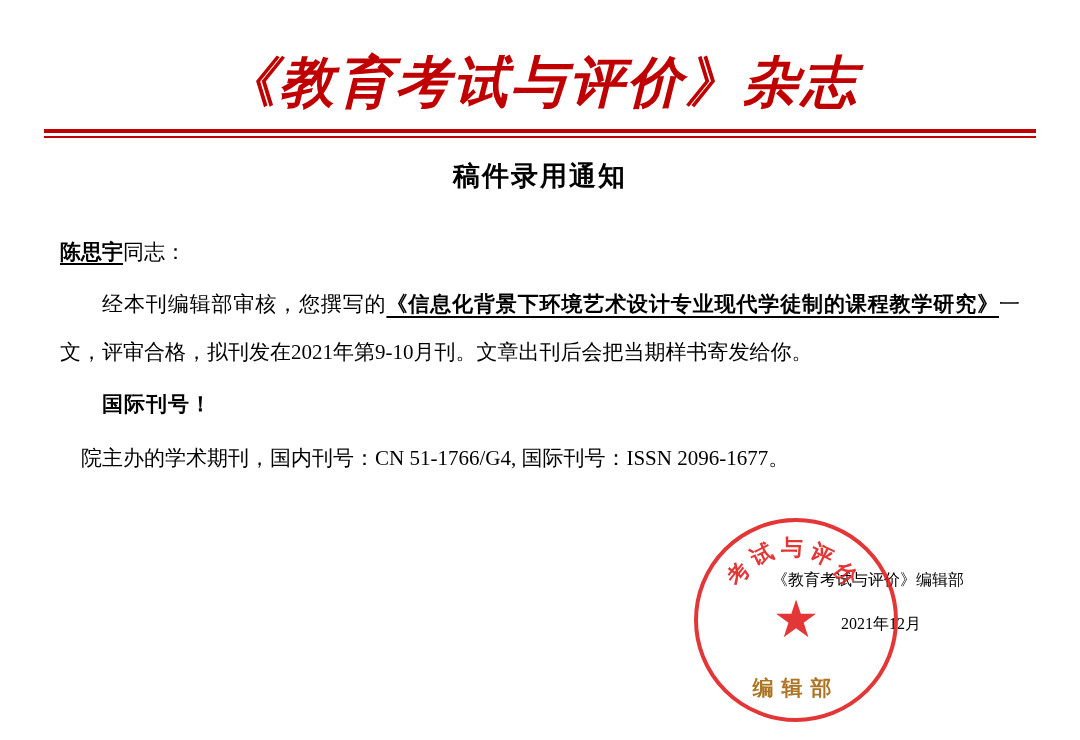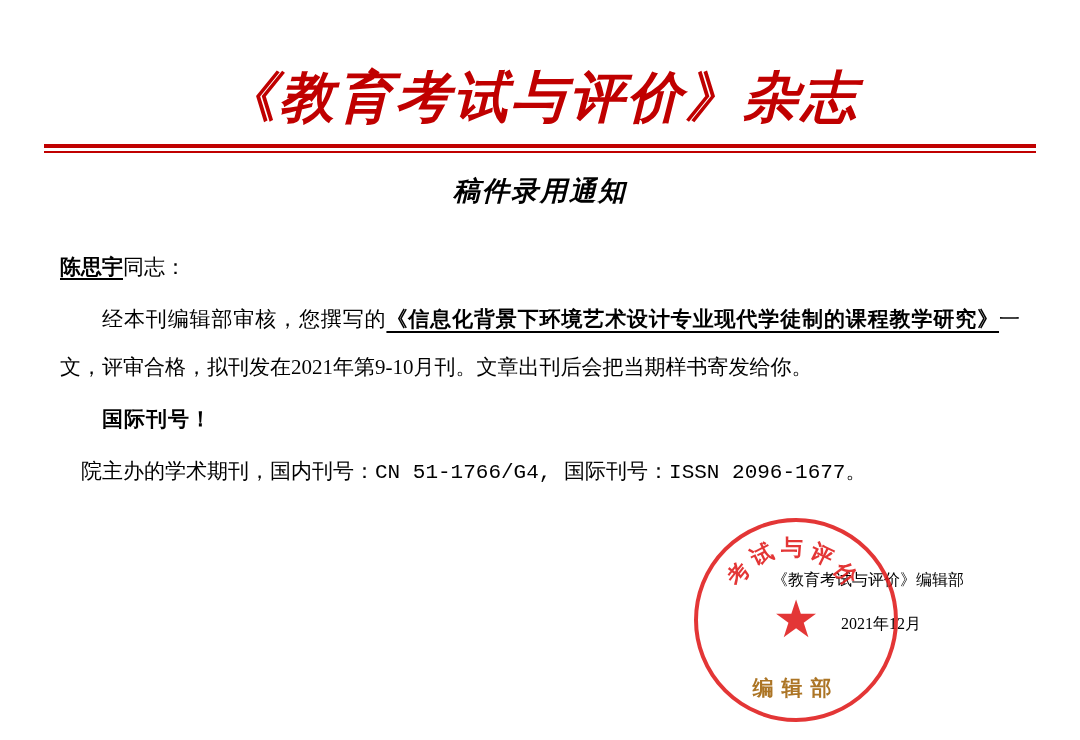--- a/index.html
+++ b/index.html
@@ -14,21 +14,21 @@
     color: #000000;
     overflow: hidden;
     position: relative;
   }
 
   .page {
     position: relative;
     width: 1080px;
     height: 740px;
     box-sizing: border-box;
-    padding: 15px 36px;
+    padding: 0 36px;
   }
 
   
   .masthead {
     text-align: center;
     padding-top: 52px;
   }
   .masthead-title {
     display: inline-block;
     color: #c00000;
@@ -52,21 +52,20 @@
     background: #c00000;
   }
 
   
   .subtitle {
     text-align: center;
     font-size: 27px;
     font-weight: bold;
     letter-spacing: 2px;
     margin-top: 20px;
-    font-style: italic;
   }
 
   
   .body-block {
     margin-top: 36px;
     font-size: 21px;
     line-height: 48px;
     padding: 0 24px;
   }
 
@@ -99,21 +98,20 @@
   }
 
   .journal-info {
     margin-top: 6px;
   }
   .journal-info .para {
     text-indent: 2em;
   }
   .journal-info .cont {
     text-indent: 1em;
-    font-family: Liberation Mono, monospace;
   }
 
   
   .signature {
     position: absolute;
     right: 116px;
     top: 558px;
     text-align: center;
     font-size: 16px;
     line-height: 44px;

